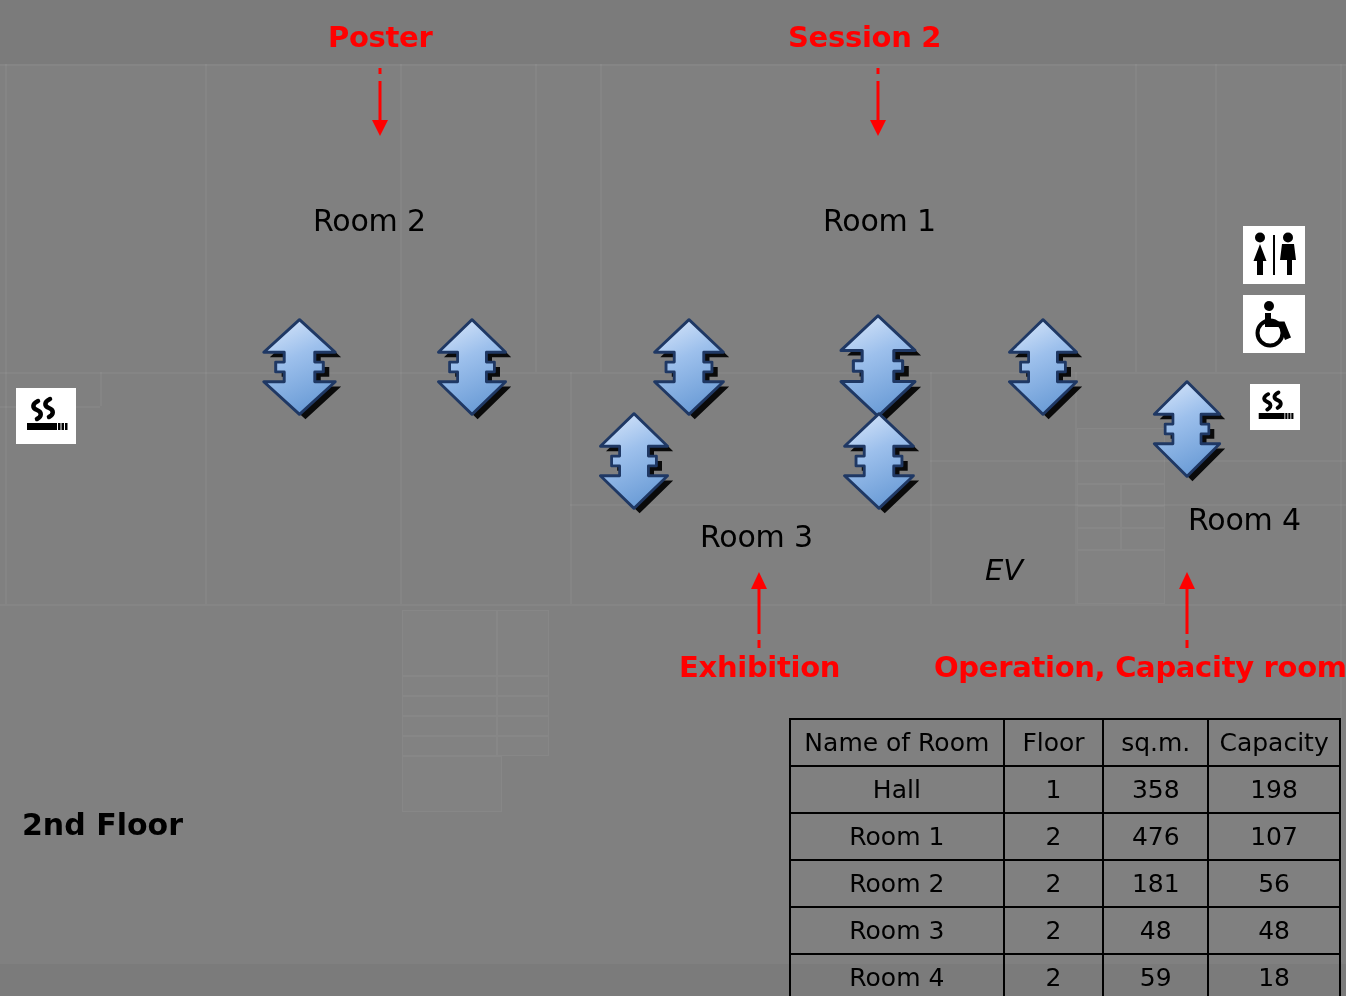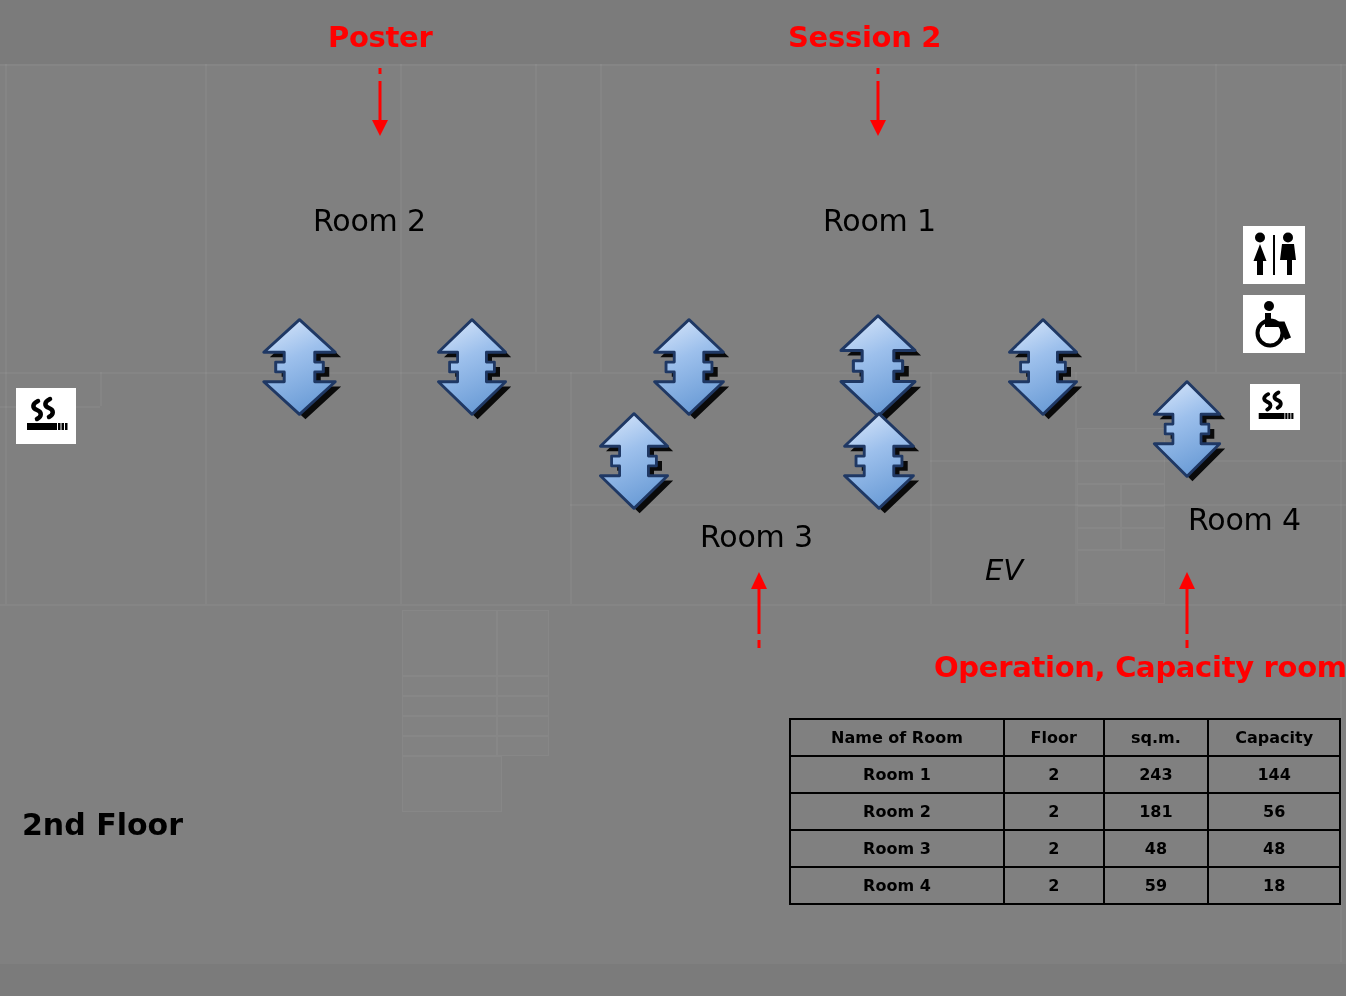--- a/index.html
+++ b/index.html
@@ -93,22 +93,22 @@
     left: 789px;
     top: 718px;
     width: 552px;
     border-collapse: collapse;
     background: transparent;
   }
   #room-table td, #room-table th {
     border: 2px solid #000000;
     text-align: center;
     color: #000000;
-    font-size: 16px;
-    font-weight: bold;
+    font-size: 25px;
+    font-weight: normal;
     padding: 8px 4px;
     background: transparent;
   }
   #room-table col.c0 { width: 215px; }
   #room-table col.c1 { width: 100px; }
   #room-table col.c2 { width: 105px; }
   #room-table col.c3 { width: 132px; }
 </style>
 </head>
 <body>
@@ -165,20 +165,21 @@
 
   <div class="room-label" style="left:313px;top:203px;">Room 2</div>
   <div class="room-label" style="left:823px;top:203px;">Room 1</div>
   <div class="room-label" style="left:700px;top:519px;">Room 3</div>
   <div class="room-label" style="left:1188px;top:502px;">Room 4</div>
   <div class="ev-label" style="left:985px;top:553px;font-style:italic;">EV</div>
   <div class="floor-label" style="left:22px;top:807px;">2nd Floor</div>
 
   <div class="annot" style="left:328px;top:20px;">Poster</div>
   <div class="annot" style="left:767px;top:20px;margin-left:21px;">Session 2</div>
+  <div class="annot" style="left:679px;top:650px;">Exhibition</div>
   <div class="annot" style="left:934px;top:650px;">Operation, Capacity room</div>
 
   <svg class="red-arrow" style="left:369px;top:68px;" width="22" height="70" viewBox="0 0 22 70">
     <line x1="11" y1="0" x2="11" y2="6" stroke="#ff0000" stroke-width="3"></line>
     <line x1="11" y1="13" x2="11" y2="56" stroke="#ff0000" stroke-width="3"></line>
     <polygon points="11,68 3,52 19,52" fill="#ff0000"></polygon>
   </svg>
   <svg class="red-arrow" style="left:867px;top:68px;" width="22" height="70" viewBox="0 0 22 70">
     <line x1="11" y1="0" x2="11" y2="6" stroke="#ff0000" stroke-width="3"></line>
     <line x1="11" y1="13" x2="11" y2="56" stroke="#ff0000" stroke-width="3"></line>
@@ -340,24 +341,30 @@
     <thead>
       <tr>
         <th>Name of Room</th>
         <th>Floor</th>
         <th>sq.m.</th>
         <th>Capacity</th>
       </tr>
     </thead>
     <tbody id="room-table-body">
         <tr>
+          <td>Hall</td>
+          <td>1</td>
+          <td>358</td>
+          <td>198</td>
+        </tr>
+        <tr>
           <td>Room 1</td>
           <td>2</td>
-          <td>243</td>
-          <td>144</td>
+          <td>476</td>
+          <td>107</td>
         </tr>
         <tr>
           <td>Room 2</td>
           <td>2</td>
           <td>181</td>
           <td>56</td>
         </tr>
         <tr>
           <td>Room 3</td>
           <td>2</td>

